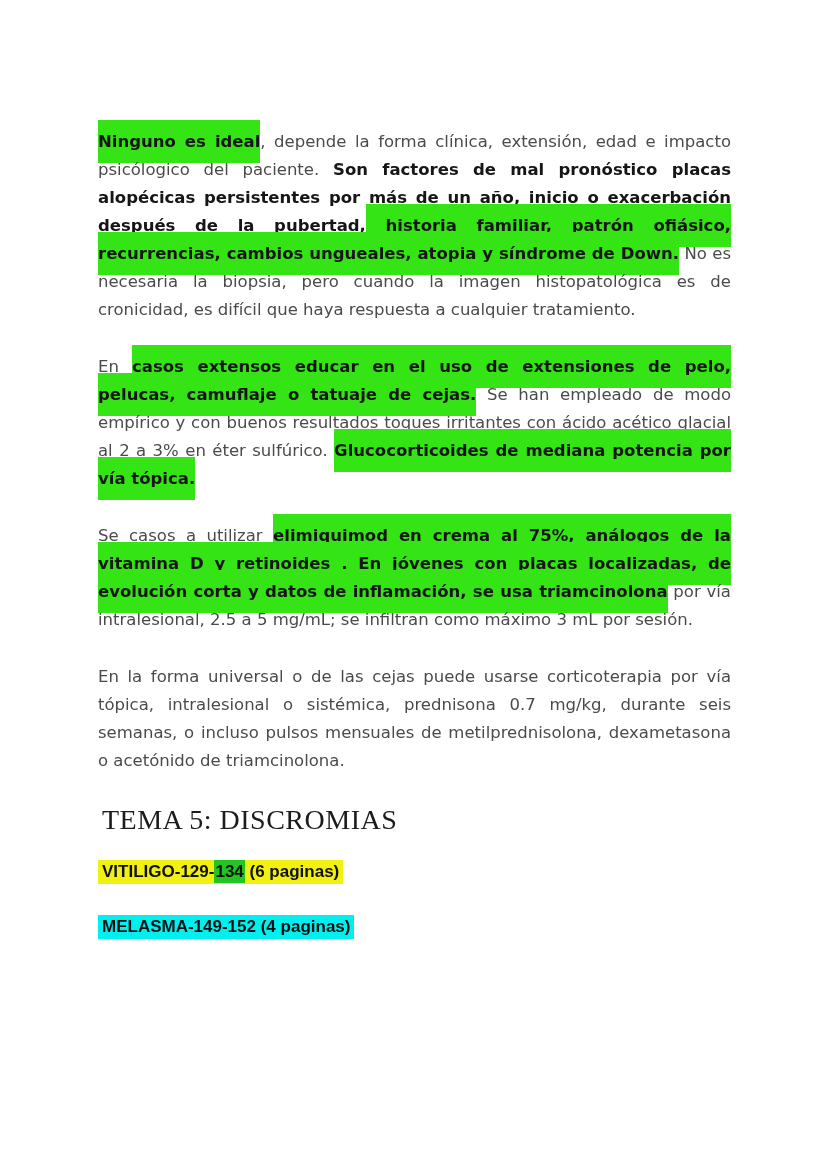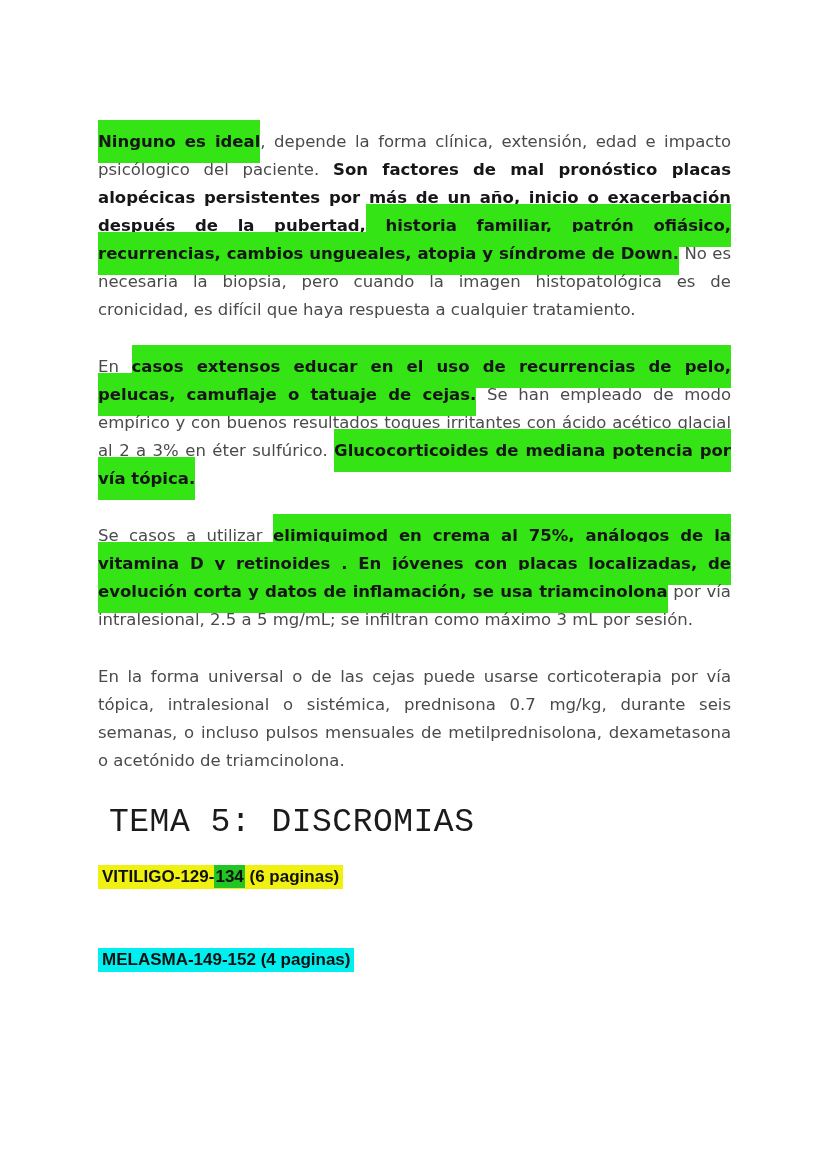--- a/index.html
+++ b/index.html
@@ -18,46 +18,46 @@
     line-height: 28px;
     text-align: justify;
     color: var(--text-regular, #4a4a4a);
     margin: 0 0 29px 0;
   }
   .b { font-weight: 700; color: var(--text-bold, #161616); }
   .hl-g  { background-color: var(--highlight-green, #35e414); padding: 12px 0; }
   .hl-gd { background-color: var(--highlight-green-dark, #22c522); padding: 2px 1px; }
   .hl-y  { background-color: var(--highlight-yellow, #f0f011); padding: 2px 4px; }
   .hl-p  { background-color: var(--highlight-peach, #f6c492); padding: 2px 4px; }
-  .hl-c  { background-color: var(--highlight-cyan, #00f0f0); padding: 2px 4px; margin-top: 28px; }
+  .hl-c  { background-color: var(--highlight-cyan, #00f0f0); padding: 2px 4px; }
   h1.heading {
-    font-family: Liberation Mono, monospace;
+    font-family: Liberation Serif, serif;
     font-weight: 400;
-    font-size: 33px;
+    font-size: 28px;
     letter-spacing: 0.5px;
     color: var(--heading-color, #1b1b1b);
-    margin: 14px 0 24px 11px;
+    margin: 14px 0 24px 4px;
   }
   .topic {
     font-family: "Liberation Sans", sans-serif;
     font-weight: 700;
     font-size: 17px;
     color: #101010;
     margin: 0 0 31px 0;
   }
   .topic > span { display: inline-block; }
 </style>
 </head>
 <body>
 
 <div class="page">
 
   <p class="body"><span class="b hl-g">Ninguno es ideal</span><span>, depende la forma clínica, extensión, edad e impacto psicólogico del paciente. </span><span class="b">Son factores de mal pronóstico placas alopécicas persistentes por más de un año, inicio o exacerbación después de la pubertad,</span><span class="b hl-g"> historia familiar, patrón ofiásico, recurrencias, cambios ungueales, atopia y síndrome de Down.</span><span> No es necesaria la biopsia, pero cuando la imagen histopatológica es de cronicidad, es difícil que haya respuesta a cualquier tratamiento.</span></p>
 
-  <p class="body"><span>En </span><span class="b hl-g">casos extensos educar en el uso de recurrencias de pelo, pelucas, camuflaje o tatuaje de cejas.</span><span> Se han empleado de modo empírico y con buenos resultados toques irritantes con ácido acético glacial al 2 a 3% en éter sulfúrico. </span><span class="b hl-g">Glucocorticoides de mediana potencia por vía tópica.</span></p>
+  <p class="body"><span>En </span><span class="b hl-g">casos extensos educar en el uso de extensiones de pelo, pelucas, camuflaje o tatuaje de cejas.</span><span> Se han empleado de modo empírico y con buenos resultados toques irritantes con ácido acético glacial al 2 a 3% en éter sulfúrico. </span><span class="b hl-g">Glucocorticoides de mediana potencia por vía tópica.</span></p>
 
   <p class="body"><span>Se casos a utilizar </span><span class="b hl-g">elimiquimod en crema al 75%, análogos de la vitamina D y retinoides . En jóvenes con placas localizadas, de evolución corta y datos de inflamación, se usa triamcinolona</span><span> por vía intralesional, 2.5 a 5 mg/mL; se infiltran como máximo 3 mL por sesión.</span></p>
 
   <p class="body"><span>En la forma universal o de las cejas puede usarse corticoterapia por vía tópica, intralesional o sistémica, prednisona 0.7 mg/kg, durante seis semanas, o incluso pulsos mensuales de metilprednisolona, dexametasona o acetónido de triamcinolona.</span></p>
 
   <h1 class="heading">TEMA 5: DISCROMIAS</h1>
 
   <div class="topic"><span class="hl-y"><span>VITILIGO-129-</span><span class="hl-gd">134</span><span> (6 paginas)</span></span></div>
 
 

